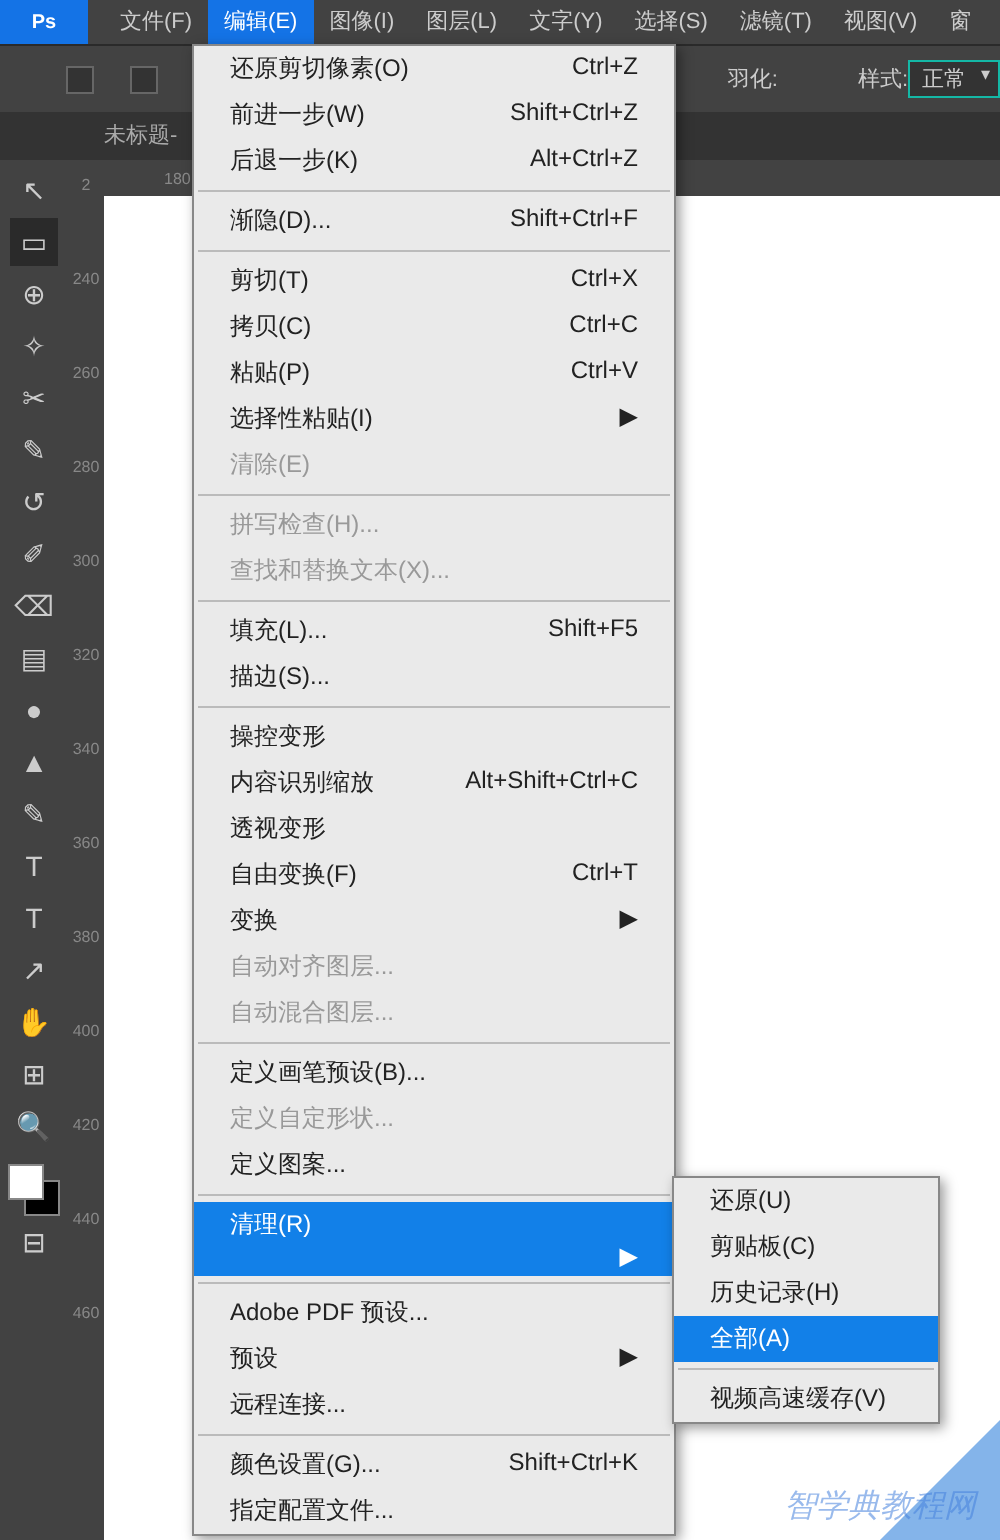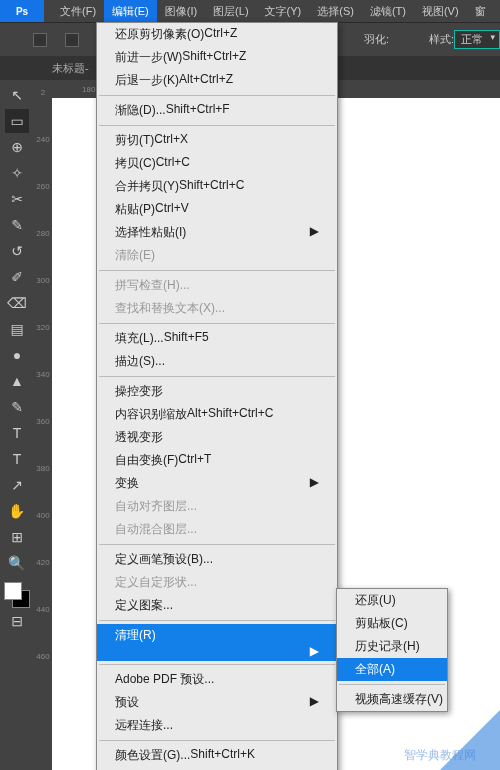--- a/index.html
+++ b/index.html
@@ -21,29 +21,29 @@
 .swatch { width: 26px; height: 26px; position: relative; margin-top: 6px; }
 .sw-fg { position: absolute; top: 0; left: 0; width: 18px; height: 18px; background: #fff; border: 1px solid #888; }
 .sw-bg { position: absolute; bottom: 0; right: 0; width: 18px; height: 18px; background: #000; border: 1px solid #888; }
 .ruler-v { width: 18px; background: #424242; color: #888; font-size: 8px; display: flex; flex-direction: column; align-items: center; padding-top: 8px; }
 .ruler-v span { margin-bottom: 38px; }
 .canvas { flex: 1; background: #fff; margin-top: 18px; }
 .ruler-h { position: absolute; top: 80px; left: 52px; right: 0; height: 18px; background: #424242; color: #888; font-size: 8px; display: flex; align-items: center; }
 .ruler-h span { margin-left: 30px; }
 .dropdown { position: absolute; background: #eaeaea; border: 1px solid #888; box-shadow: 2px 2px 6px rgba(0,0,0,0.4); font-size: 12px; color: #222; }
 .dd-main { top: 22px; left: 96px; width: 242px; }
-.dd-row { display: flex; justify-content: flex-start; padding: 3px 18px 3px 18px; cursor: pointer; white-space: nowrap; }
+.dd-row { display: flex; justify-content: space-between; padding: 3px 18px 3px 18px; cursor: pointer; white-space: nowrap; }
 .dd-row.disabled { color: #999; }
 .dd-row.hl { background: #1280e8; color: #fff; flex-direction: column; }
 .dd-row .arrow { margin-left: auto; }
 .dd-sep { height: 1px; background: #bbb; margin: 3px 2px; }
-.dd-sub { top: 588px; left: 336px; width: 112px; }
+.dd-sub { top: 588px; left: 336px; width: 134px; }
 .style-dd { background: #333; border: 1px solid #14b8a6; color: #ccc; padding: 1px 16px 1px 6px; font-size: 11px; position: relative; }
 .style-dd::after { content: "▾"; position: absolute; right: 4px; font-size: 9px; }
-.watermark { position: absolute; bottom: 6px; right: 24px; color: rgba(70,130,220,0.55); font-size: 12px; pointer-events: none; }
+.watermark { position: absolute; bottom: 6px; right: 12px; color: rgba(70,130,220,0.55); font-size: 16px; font-style: italic; pointer-events: none; }
 .wm-tri { position: absolute; bottom: 0; right: 0; width: 0; height: 0; border-left: 60px solid transparent; border-bottom: 60px solid rgba(50,130,220,0.6); }
 </style>
 </head>
 <body>
 
 <div class="menubar">
   <div class="ps-logo">Ps</div>
   <div class="menu-item">文件(F)</div>
   <div class="menu-item active">编辑(E)</div>
   <div class="menu-item">图像(I)</div>
@@ -143,24 +143,20 @@
     <div class="dd-sep"></div>
     <div class="dd-row">
       <span>剪切(T)</span>
       <span>Ctrl+X</span>
     </div>
     <div class="dd-row">
       <span>拷贝(C)</span>
       <span>Ctrl+C</span>
     </div>
     <div class="dd-row">
-      <span>合并拷贝(Y)</span>
-      <span>Shift+Ctrl+C</span>
-    </div>
-    <div class="dd-row">
       <span>粘贴(P)</span>
       <span>Ctrl+V</span>
     </div>
     <div class="dd-row">
       <span>选择性粘贴(I)</span>
       <span class="arrow">▶</span>
     </div>
     <div class="dd-row disabled">
       <span>清除(E)</span>
     </div>

